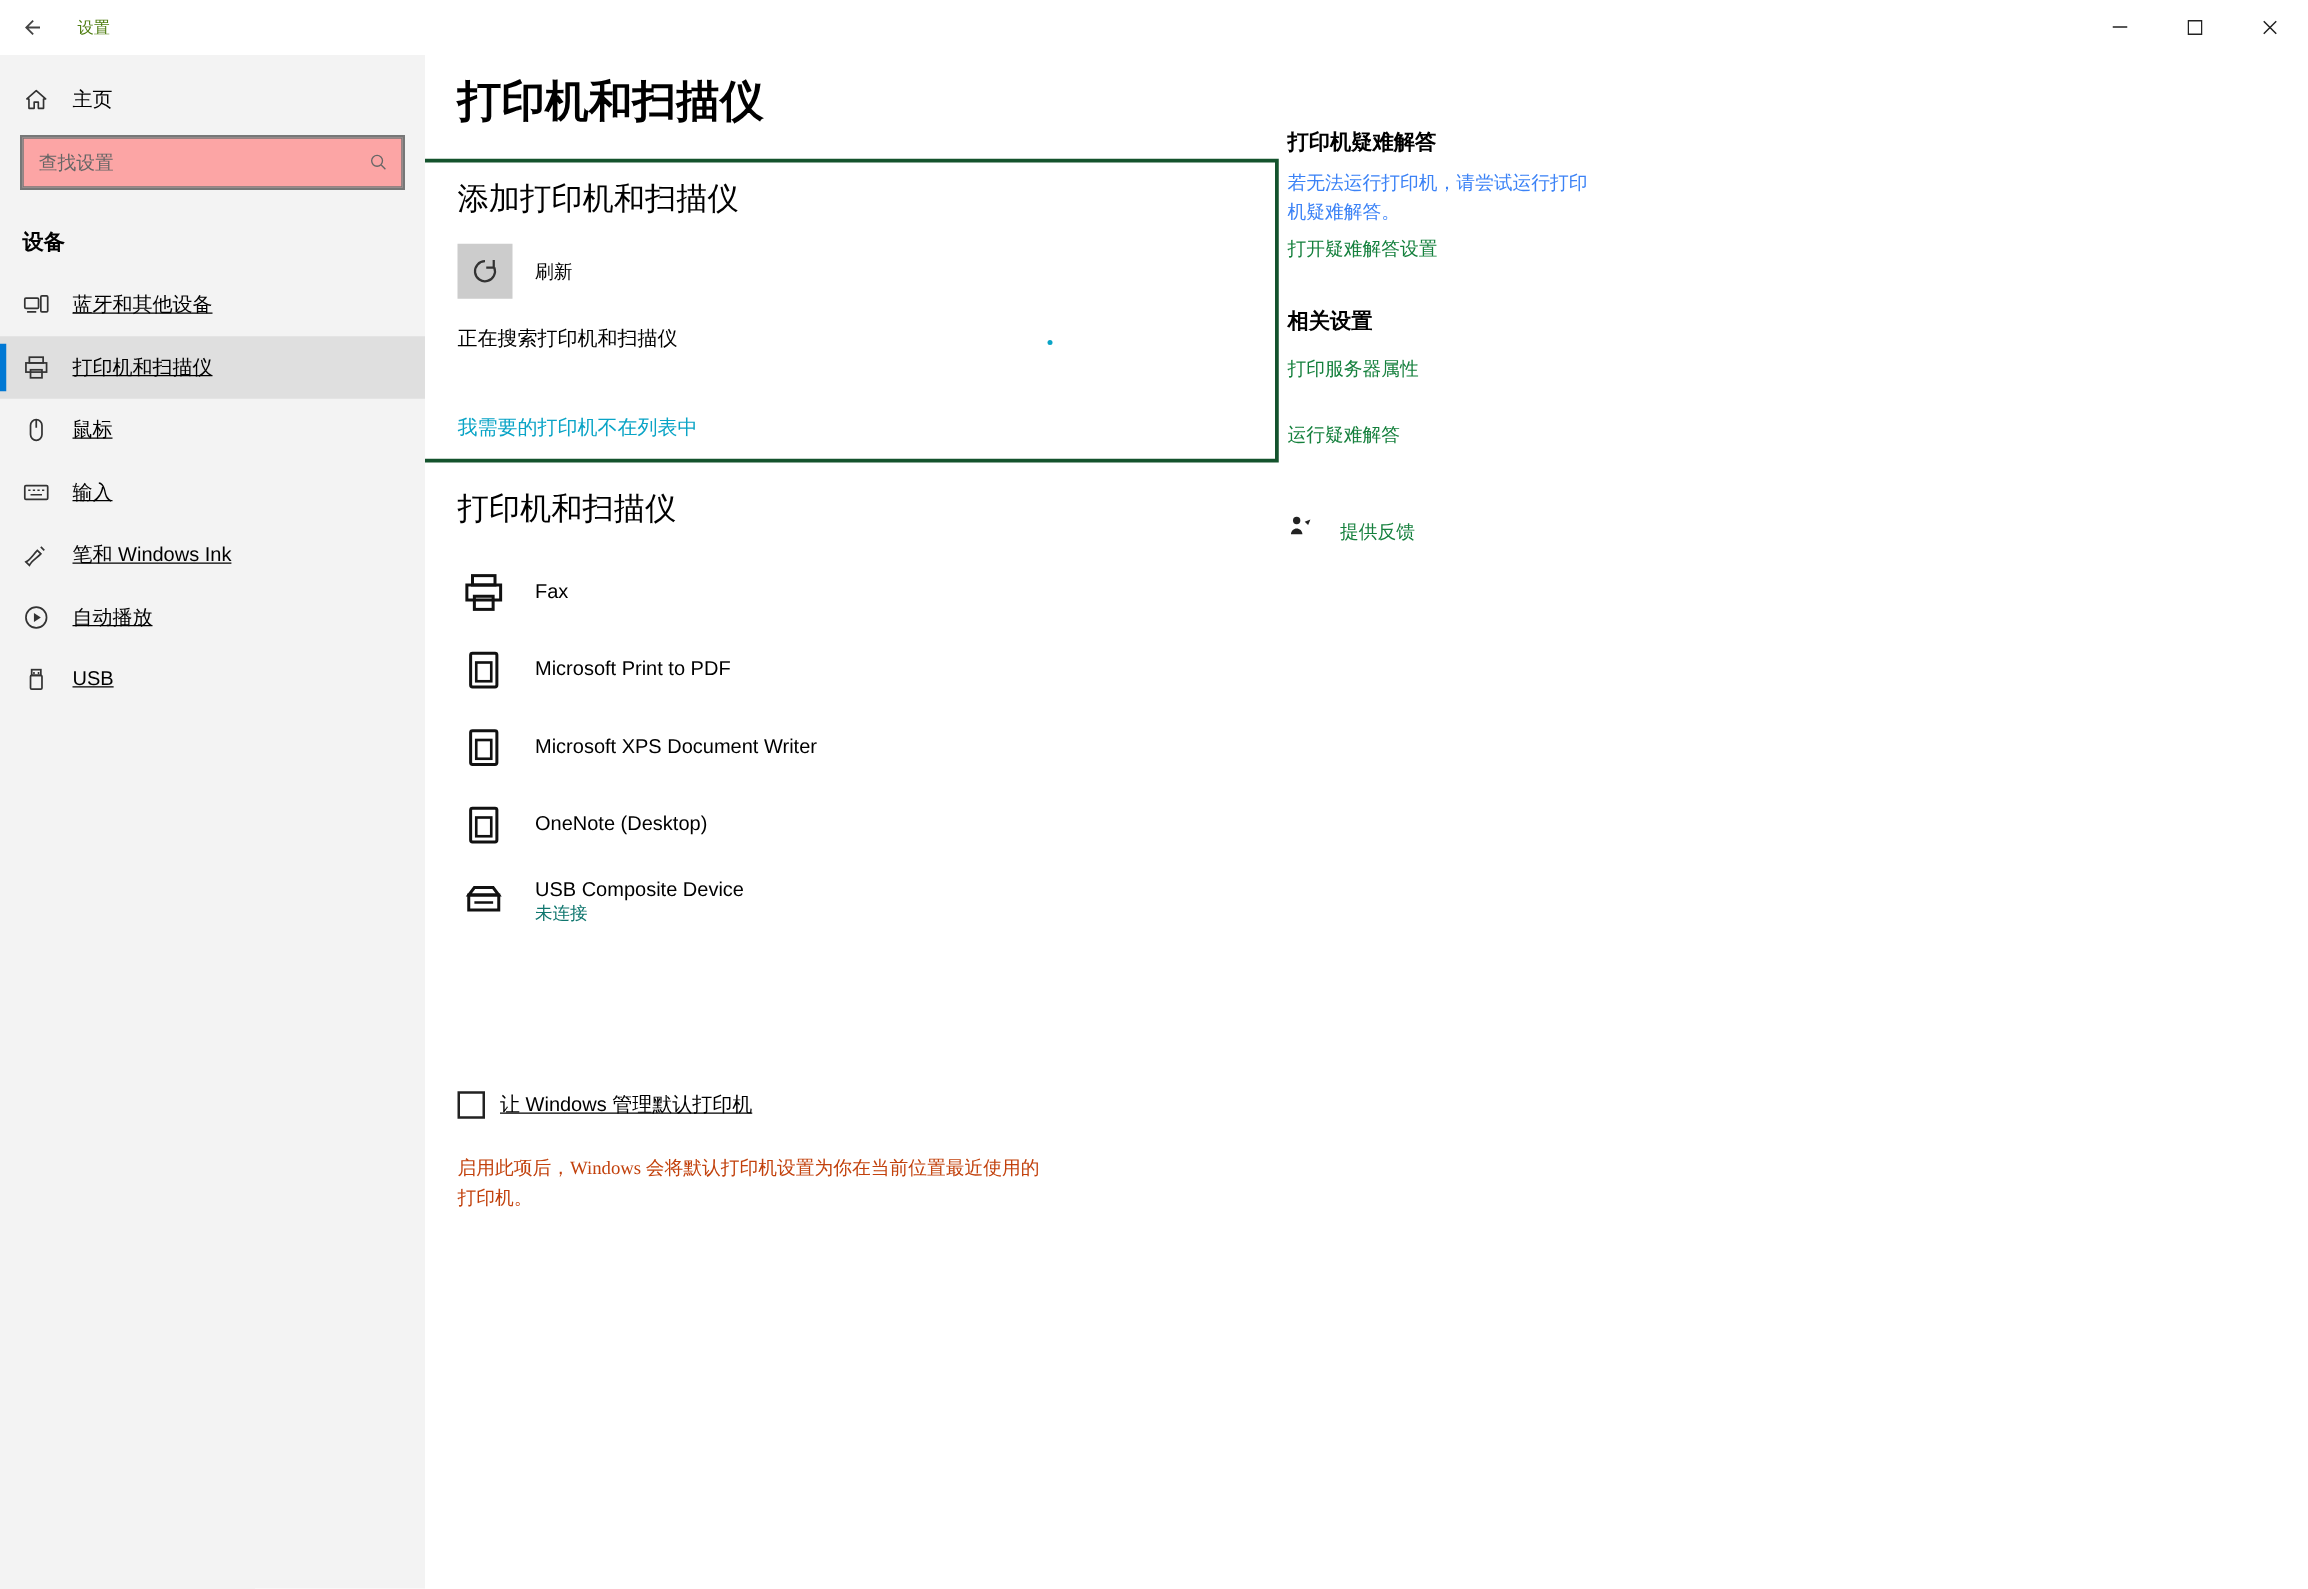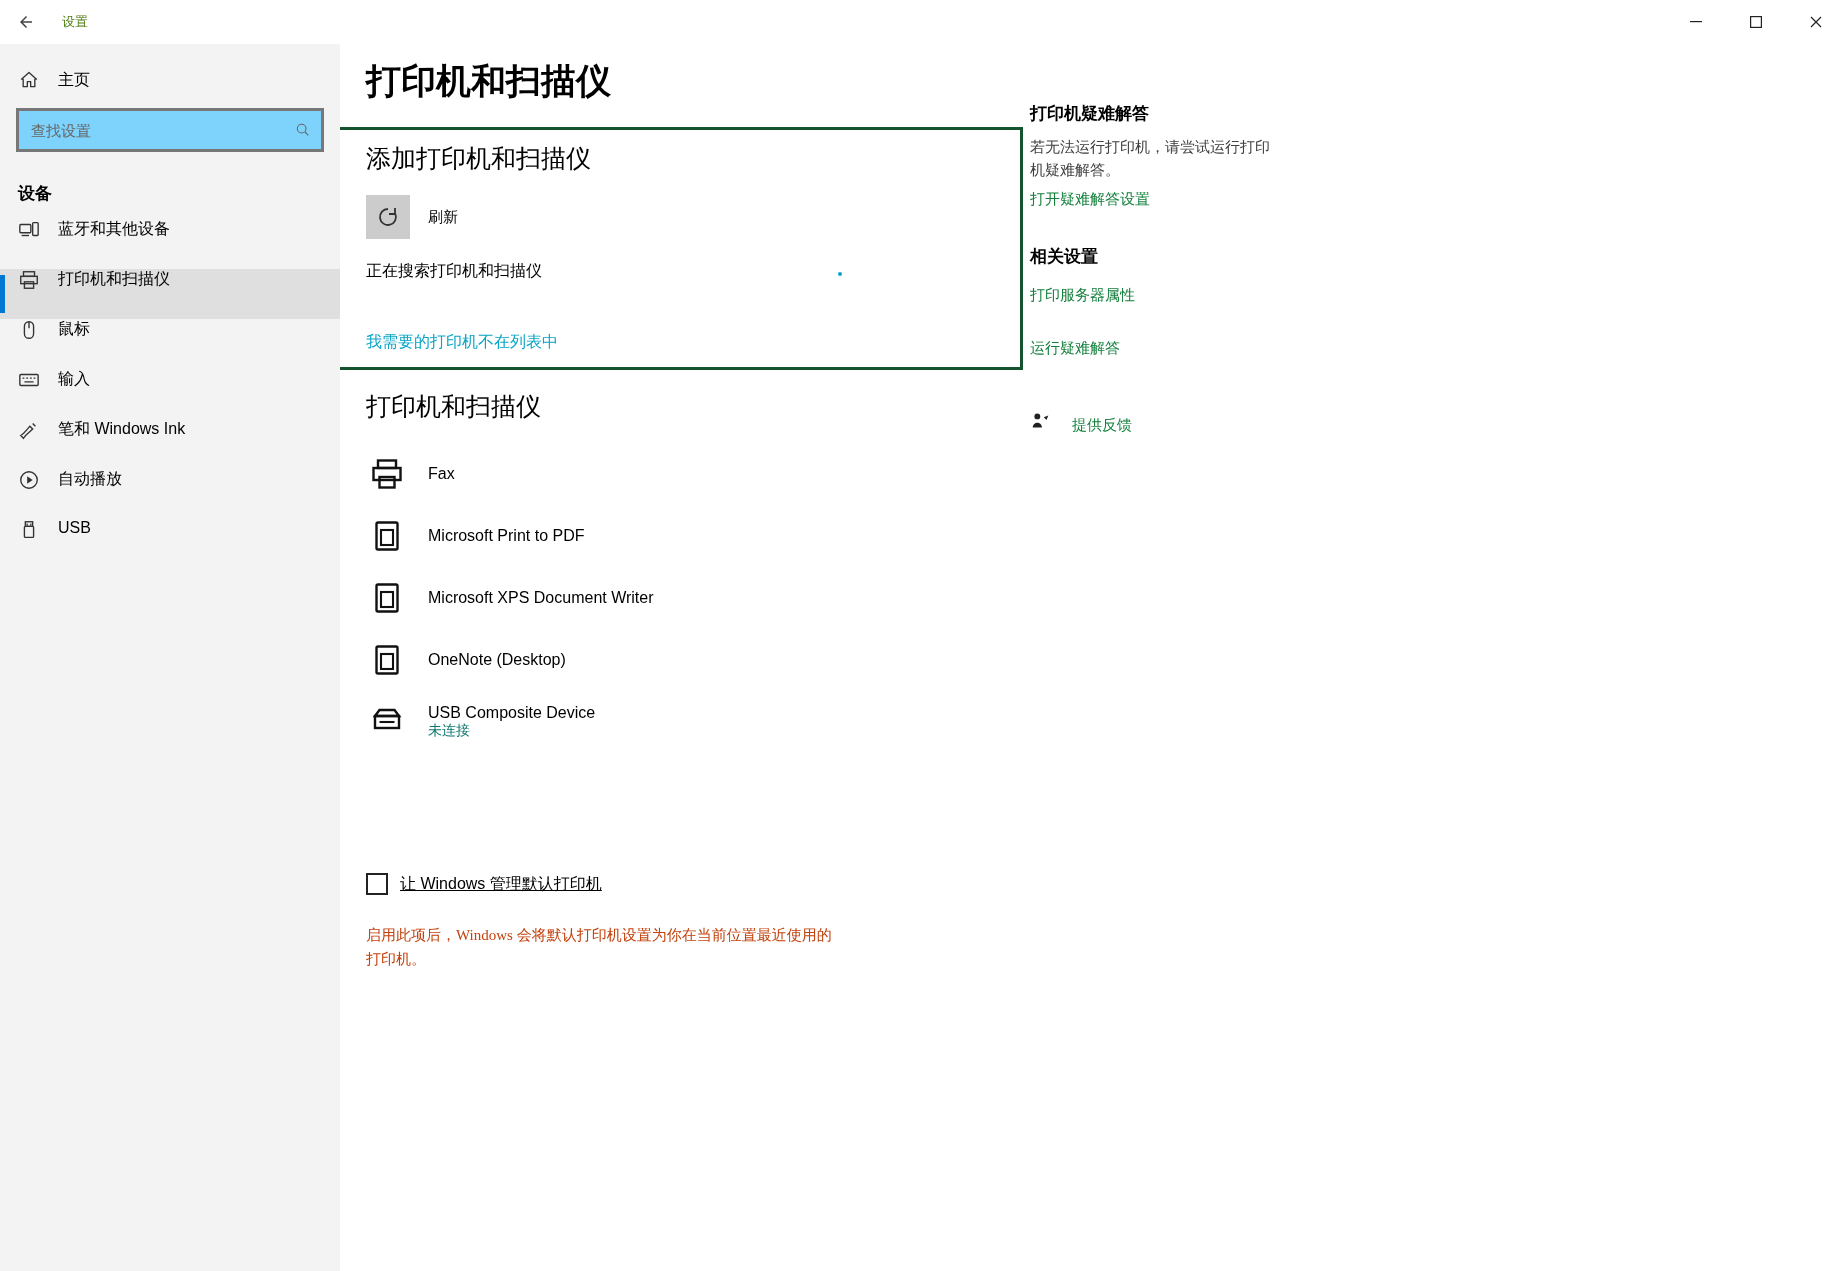--- a/index.html
+++ b/index.html
@@ -51,21 +51,21 @@
     height: 44px;
     padding: 0 18px;
     gap: 18px;
     font-size: 16px;
   }
   .side-search-wrap { padding: 8px 18px 10px; }
   .side-search {
     border: 1px solid #777;
     outline: 2px solid #777;
     outline-offset: 0;
-    background: #7dd3fc;
+    background: #fca5a5;
     height: 40px;
     display: flex; align-items: center;
     padding: 0 10px;
     gap: 8px;
   }
   .side-search input {
     flex: 1;
     border: none; outline: none;
     font-family: inherit;
     font-size: 15px;
@@ -75,26 +75,27 @@
   .side-search input::placeholder { color: #666; }
   .side-search-icon { color: #666; }
 
   .side-cat {
     padding: 22px 18px 14px;
     font-size: 17px;
     font-weight: 600;
   }
   .side-nav { display: flex; flex-direction: column; }
   .side-item {
-    display: flex; 
+    display: flex; align-items: center;
     height: 50px;
     padding: 0 18px;
     gap: 18px;
     font-size: 16px;
     position: relative;
+    text-decoration: underline;
   }
   .side-item.active { background: #dfdfdf; }
   .side-item.active::before {
     content: "";
     position: absolute;
     left: 0; top: 6px; bottom: 6px;
     width: 5px;
     background: #0078d4;
   }
   .side-icon { width: 22px; height: 22px; display: flex; align-items: center; justify-content: center; color: #333; }
@@ -181,21 +182,21 @@
     margin-top: 28px;
     color: #c2410c;
     font-size: 15px;
     max-width: 470px;
     line-height: 1.6;
     font-family: Liberation Serif, serif;
   }
 
   
   .rail-heading { font-size: 17px; font-weight: 600; margin: 0 0 10px; }
-  .rail-text { font-size: 15px; color: #404040; line-height: 1.55; }
+  .rail-text { font-size: 15px; color: #3b82f6; line-height: 1.55; }
   .rail-link { color: #15803d; font-size: 15px; display: inline-block; margin-top: 8px; }
   .rail-section { margin-bottom: 36px; }
   .rail-links { display: flex; flex-direction: column; gap: 26px; margin-top: 6px; }
   .rail-feedback { display: flex; align-items: center; gap: 20px; margin-top: 50px; }
   .rail-feedback .icon { color: #222; }
 
   svg { display: block; }
   .spinner-dot { width: 4px; height: 4px; border-radius: 50%; background: #0aa4c6; margin-left: 280px; margin-top: 4px; }
 </style>
 </head>

